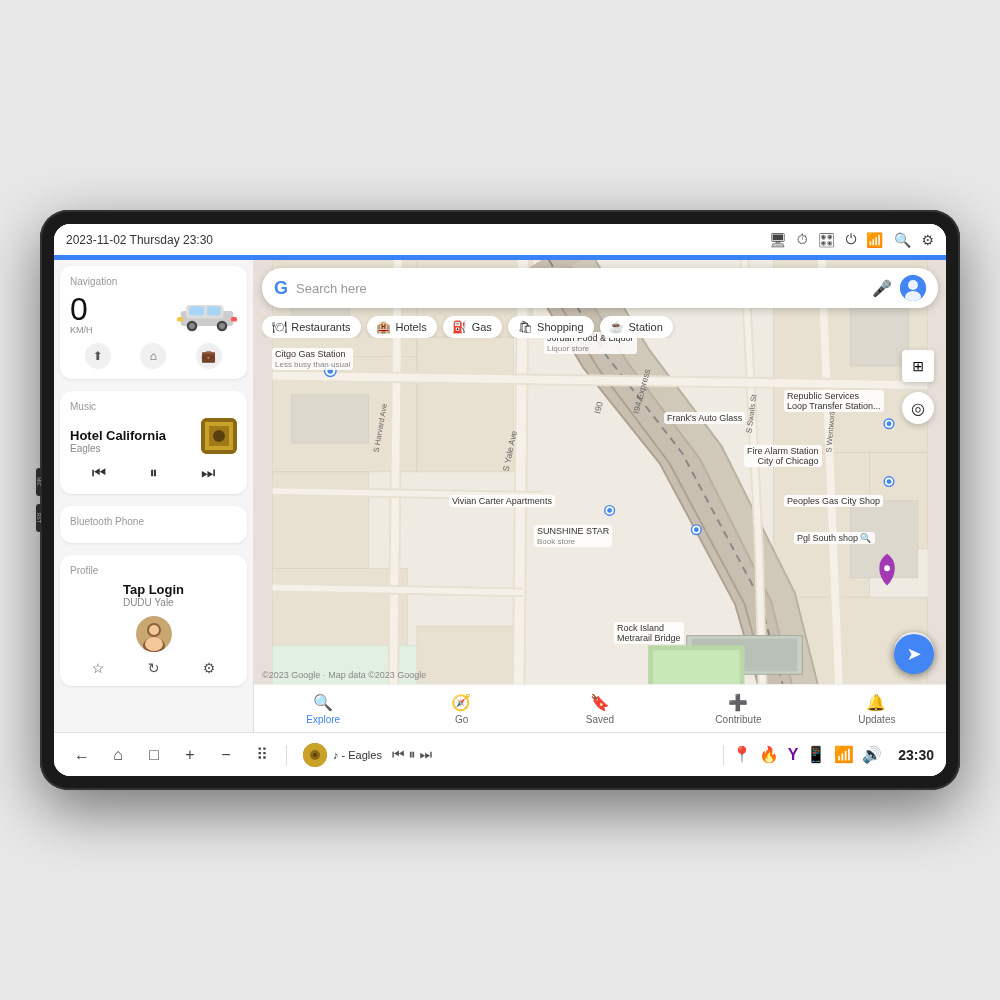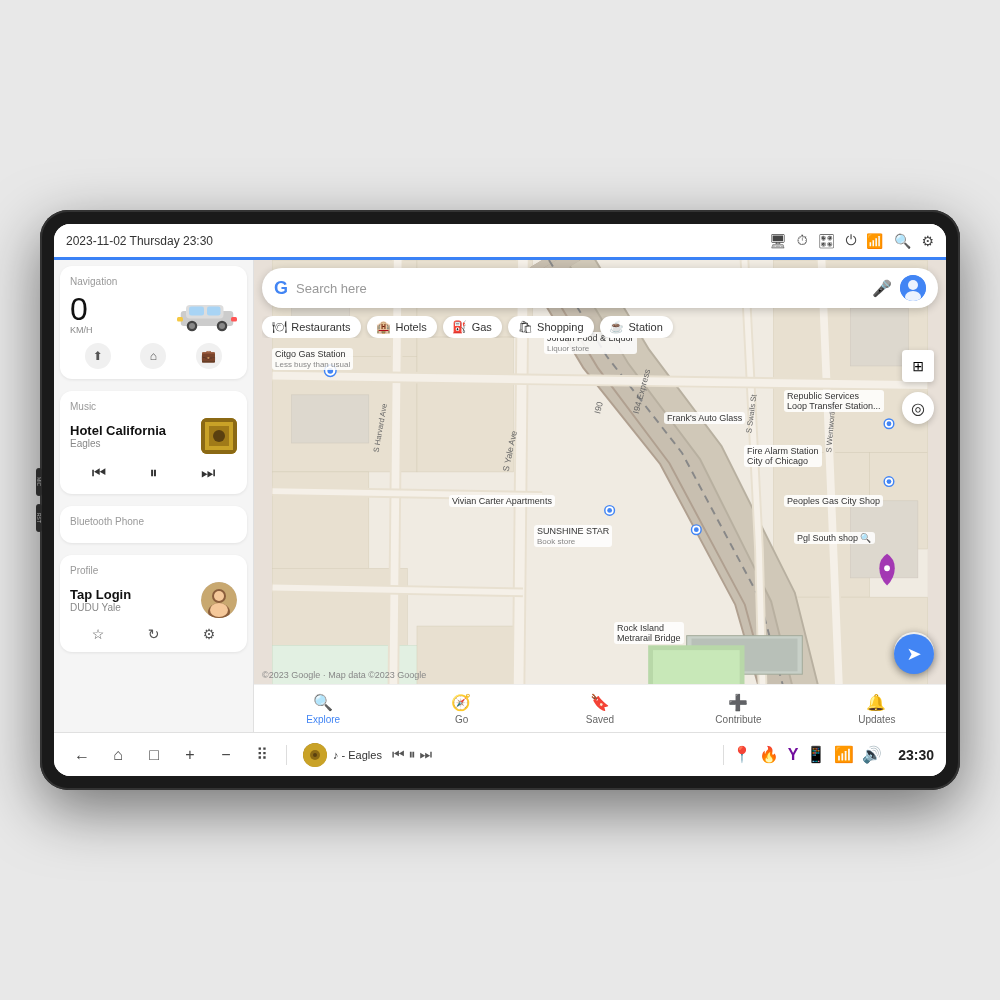--- a/index.html
+++ b/index.html
@@ -53,21 +53,21 @@
       display: flex;
       flex-direction: column;
     }
     
     .status-bar {
       background: #fff;
       height: 36px;
       display: flex;
       align-items: center;
       padding: 0 12px;
-      border-bottom: 3px solid #3b82f6;
+      border-bottom: 5px solid #3b82f6;
       font-size: 12px;
       color: #333;
       flex-shrink: 0;
     }
     .status-bar .datetime {
       font-weight: 500;
       font-size: 12px;
     }
     .status-bar .icons {
       margin-left: auto;
@@ -140,21 +140,21 @@
       display: flex;
       align-items: center;
       justify-content: center;
       font-size: 12px;
       color: #555;
       cursor: pointer;
     }
     
     .music-card .music-body {
       display: flex;
-      align-items: center;
+      align-items: flex-end;
       gap: 4px;
     }
     .music-card .song-info {
       flex: 1;
     }
     .music-card .song-title {
       font-size: 13px;
       font-weight: 600;
       color: #111;
     }
@@ -209,20 +209,21 @@
       flex-shrink: 0;
       display: flex;
       align-items: center;
       justify-content: center;
     }
     
     .profile-card .profile-body {
       display: flex;
       align-items: center;
       gap: 8px;
+      flex-direction: column;
     }
     .profile-card .profile-info {
       flex: 1;
     }
     .profile-card .profile-name {
       font-size: 13px;
       font-weight: 600;
       color: #111;
     }
     .profile-card .profile-sub {
@@ -699,21 +700,21 @@
           <circle cx="440" cy="280" r="2.5" fill="#4285F4"></circle>
 
           <path d="M 630 320 Q 630 310 638 305 Q 646 310 646 320 Q 646 330 638 338 Q 630 330 630 320Z" fill="#9c27b0" opacity="0.9"></path>
           <circle cx="638" cy="320" r="3" fill="white"></circle>
         </svg>
 
         <div class="map-label" style="top:88px; left:18px;">Citgo Gas Station<br><span style="font-size:8px;color:#888">Less busy than usual</span></div>
         <div class="map-label" style="top:72px; left:290px;">Jordan Food &amp; Liquor<br><span style="font-size:8px;color:#888">Liquor store</span></div>
         <div class="map-label" style="top:152px; left:410px;">Frank's Auto Glass</div>
         <div class="map-label" style="top:130px; left:530px;">Republic Services<br>Loop Transfer Station...</div>
-        <div class="map-label" style="top:185px; left:490px;">Fire Alarm Station<br>City of Chicago</div>
+        <div class="map-label" style="top:185px; left:490px;text-align:right;">Fire Alarm Station<br>City of Chicago</div>
         <div class="map-label" style="top:235px; left:195px;">Vivian Carter Apartments</div>
         <div class="map-label" style="top:265px; left:280px;">SUNSHINE STAR<br><span style="font-size:8px;color:#888">Book store</span></div>
         <div class="map-label" style="top:235px; left:530px;">Peoples Gas City Shop</div>
         <div class="map-label" style="top:272px; left:540px;">Pgl South shop 🔍</div>
         <div class="map-label" style="top:362px; left:360px;">Rock Island<br>Metrarail Bridge</div>
         <div class="map-label" style="top:20px; left:18px;">Homeless shelter/</div>
 
         <div class="map-searchbar">
           <span class="google-g">G</span>
           <span class="search-input-fake">Search here</span>

